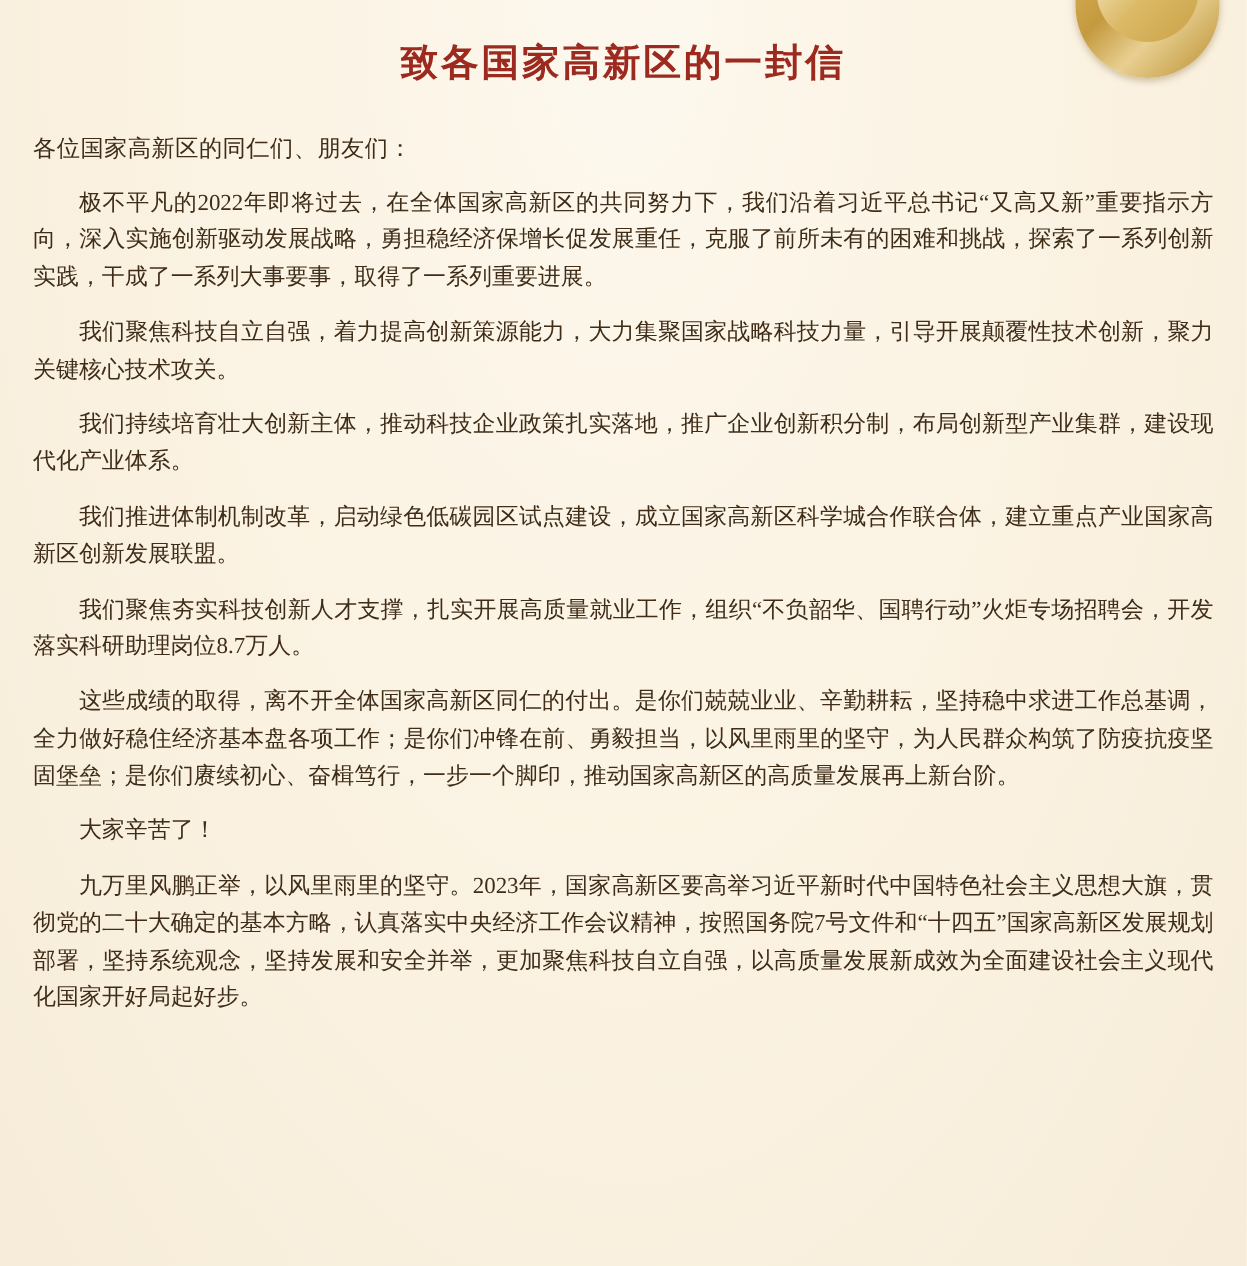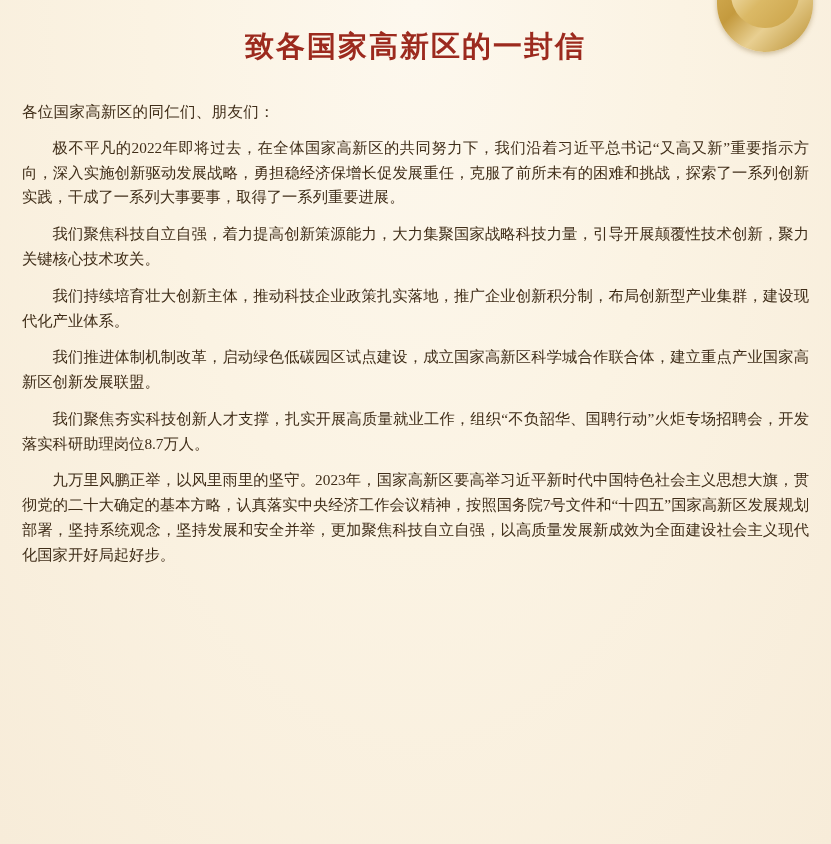--- a/index.html
+++ b/index.html
@@ -42,21 +42,21 @@
     top: 0;
     width: 68px;
     height: 62px;
     background: linear-gradient(135deg, #fbf0cf 0%, #dbb966 50%, #caa247 100%);
     border-radius: 0 0 34px 34px;
   }
   .title {
     position: relative;
     z-index: 3;
     text-align: center;
-    font-size: 29px;
+    font-size: 25px;
     font-weight: bold;
     letter-spacing: 2px;
     color: #9c2a1e;
     padding-top: 8px;
     padding-bottom: 12px;
     font-family: "Liberation Serif", "DejaVu Serif", serif;
   }
   .content {
     position: relative;
     z-index: 3;
@@ -88,16 +88,18 @@
 
   <div class="content">
 
     <p class="salutation">各位国家高新区的同仁们、朋友们：</p>
 
     <p class="para">极不平凡的2022年即将过去，在全体国家高新区的共同努力下，我们沿着习近平总书记“又高又新”重要指示方向，深入实施创新驱动发展战略，勇担稳经济保增长促发展重任，克服了前所未有的困难和挑战，探索了一系列创新实践，干成了一系列大事要事，取得了一系列重要进展。</p>
     <p class="para">我们聚焦科技自立自强，着力提高创新策源能力，大力集聚国家战略科技力量，引导开展颠覆性技术创新，聚力关键核心技术攻关。</p>
     <p class="para">我们持续培育壮大创新主体，推动科技企业政策扎实落地，推广企业创新积分制，布局创新型产业集群，建设现代化产业体系。</p>
     <p class="para">我们推进体制机制改革，启动绿色低碳园区试点建设，成立国家高新区科学城合作联合体，建立重点产业国家高新区创新发展联盟。</p>
     <p class="para">我们聚焦夯实科技创新人才支撑，扎实开展高质量就业工作，组织“不负韶华、国聘行动”火炬专场招聘会，开发落实科研助理岗位8.7万人。</p>
+    <p class="para">这些成绩的取得，离不开全体国家高新区同仁的付出。是你们兢兢业业、辛勤耕耘，坚持稳中求进工作总基调，全力做好稳住经济基本盘各项工作；是你们冲锋在前、勇毅担当，以风里雨里的坚守，为人民群众构筑了防疫抗疫坚固堡垒；是你们赓续初心、奋楫笃行，一步一个脚印，推动国家高新区的高质量发展再上新台阶。</p>
+    <p class="para">大家辛苦了！</p>
     <p class="para">九万里风鹏正举，以风里雨里的坚守。2023年，国家高新区要高举习近平新时代中国特色社会主义思想大旗，贯彻党的二十大确定的基本方略，认真落实中央经济工作会议精神，按照国务院7号文件和“十四五”国家高新区发展规划部署，坚持系统观念，坚持发展和安全并举，更加聚焦科技自立自强，以高质量发展新成效为全面建设社会主义现代化国家开好局起好步。</p>
 
   </div>
 </div>
 
 </body></html>

